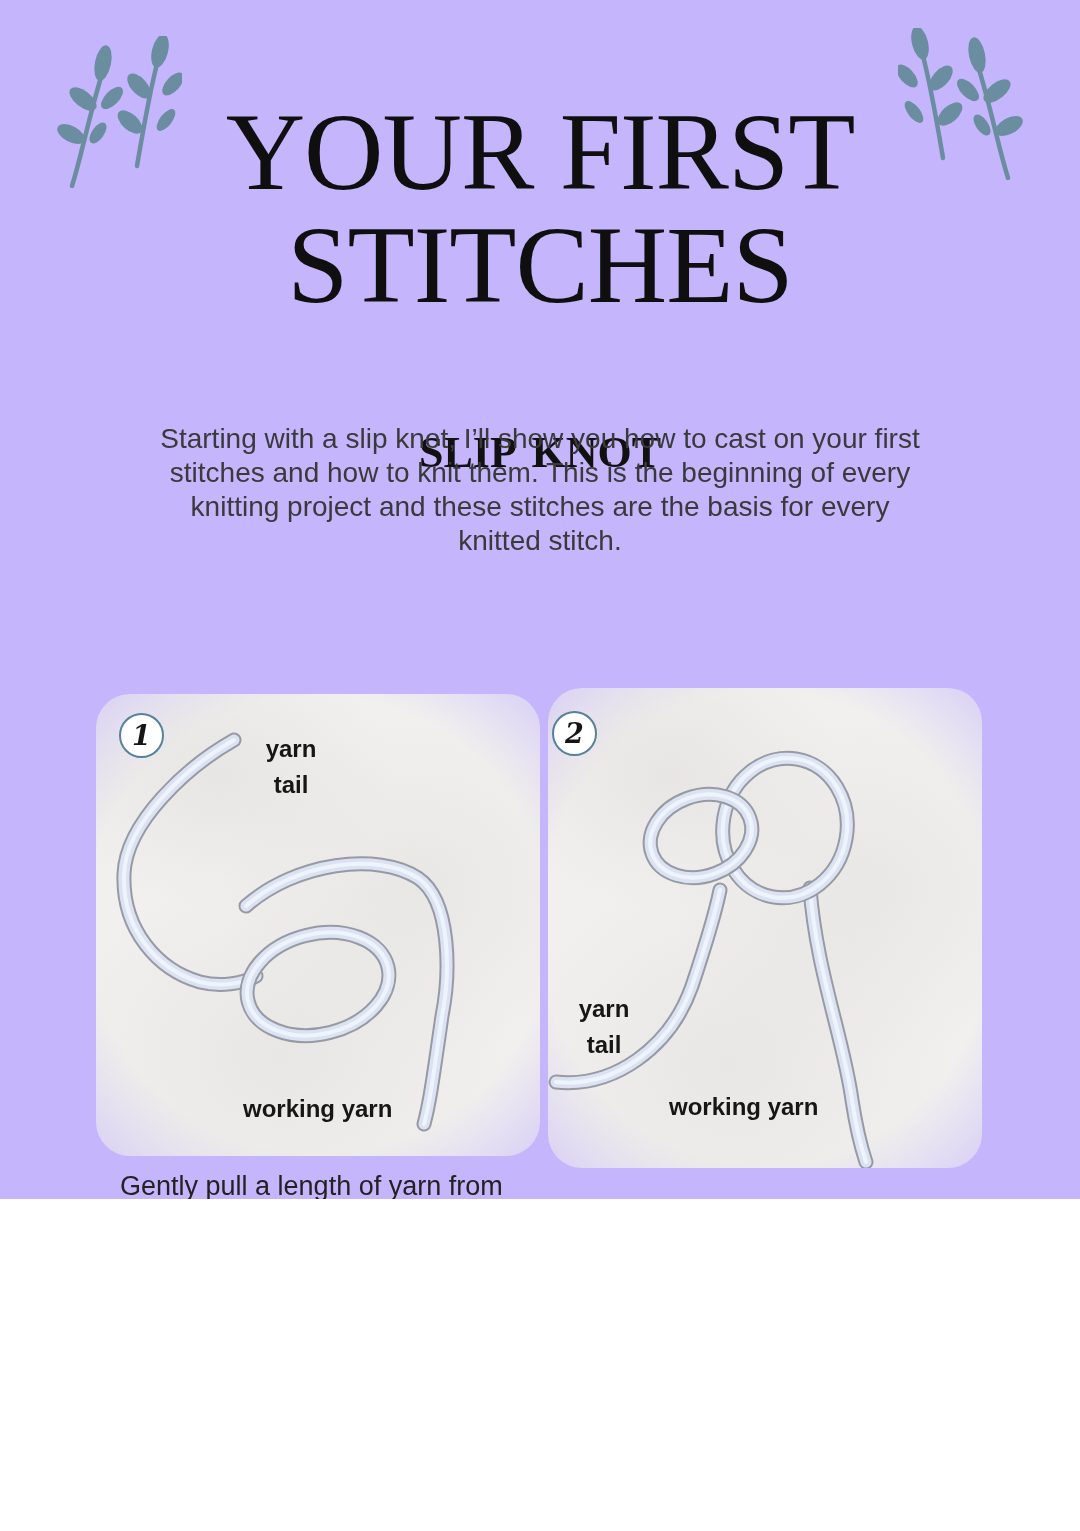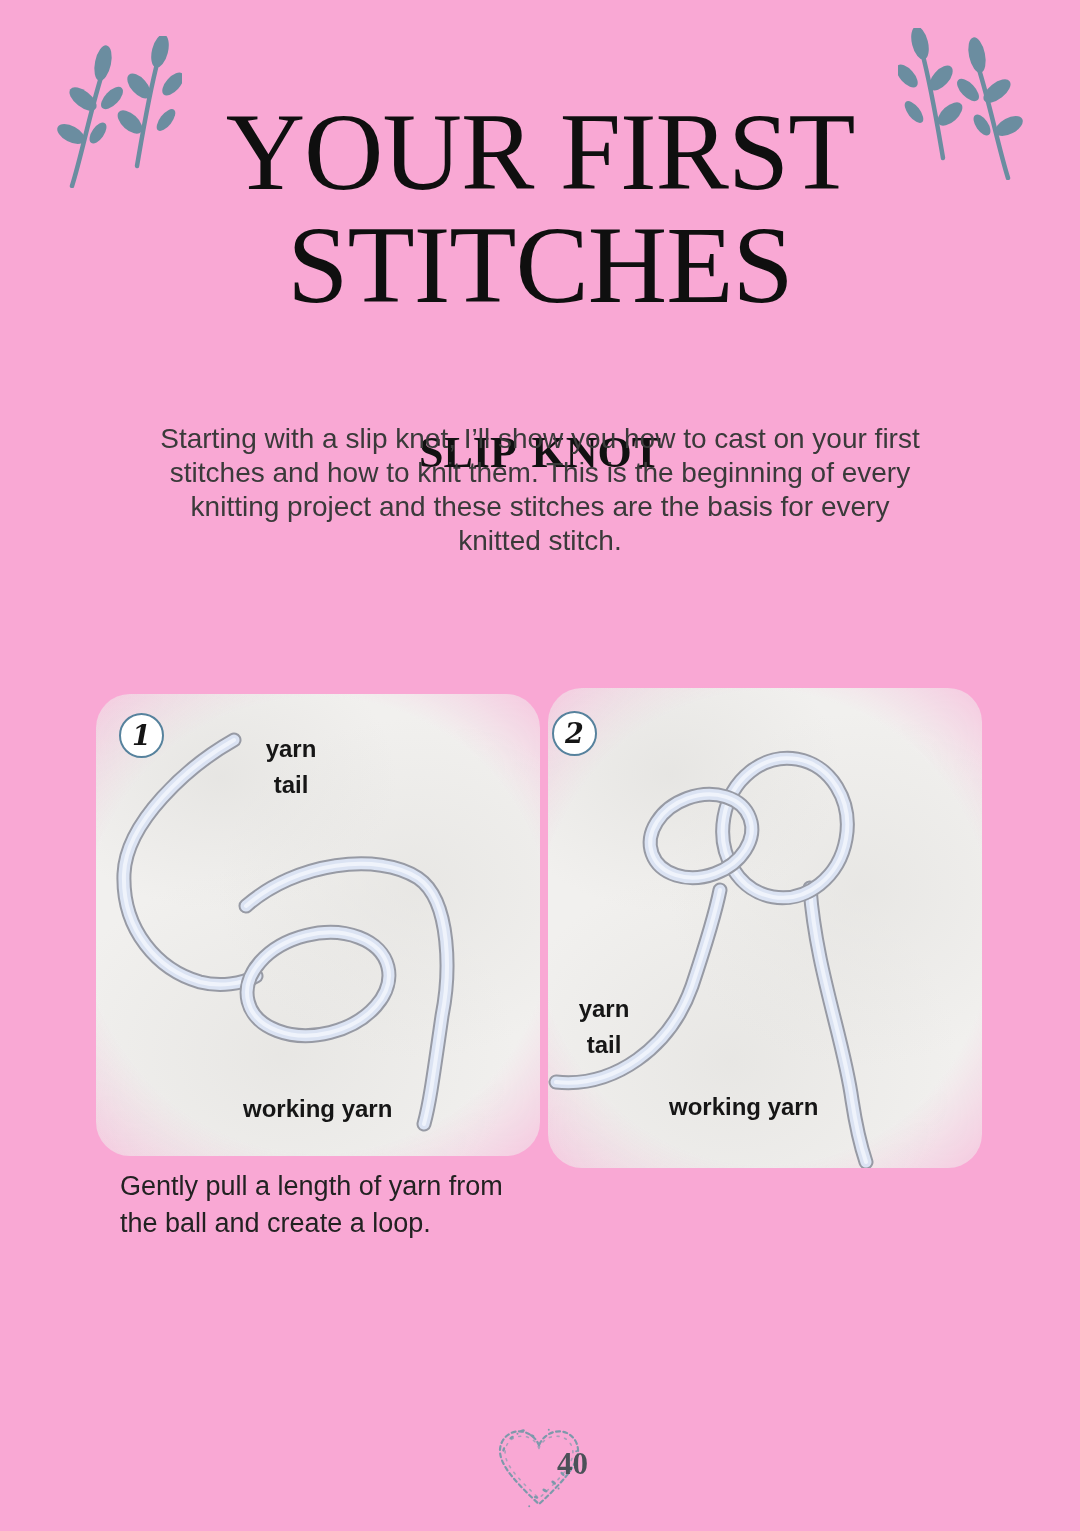--- a/index.html
+++ b/index.html
@@ -1,19 +1,19 @@
 <!DOCTYPE html>
 <html><head>
 <meta charset="utf-8">
 <style>
   html,body{margin:0;padding:0;background:#ffffff;}
   #page{
     position:relative;
-    width:1080px;height:1531px;
-    background:#f9a8d4;
+    width:1080px;height:1199px;
+    background:#c4b5fd;
     overflow:hidden;
     font-family:"Liberation Sans",sans-serif;
   }
   
   .ornament{position:absolute;width:140px;height:152px;}
   .ornament.left{left:42px;top:36px;}
   .ornament.right{left:898px;top:28px;transform:scaleX(-1);}
   
   .title{
     position:absolute;top:96px;left:0;width:100%;

